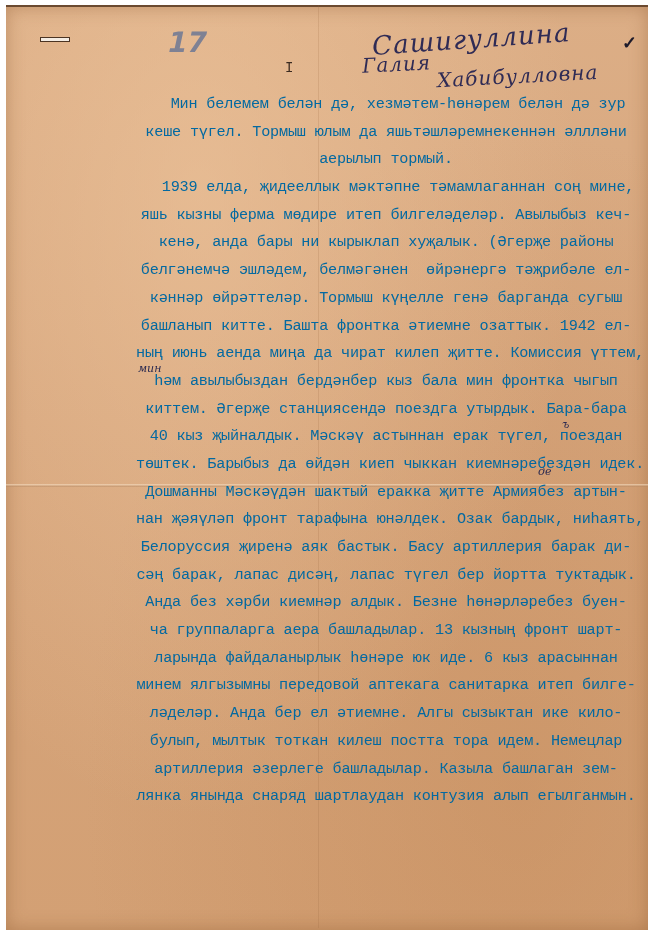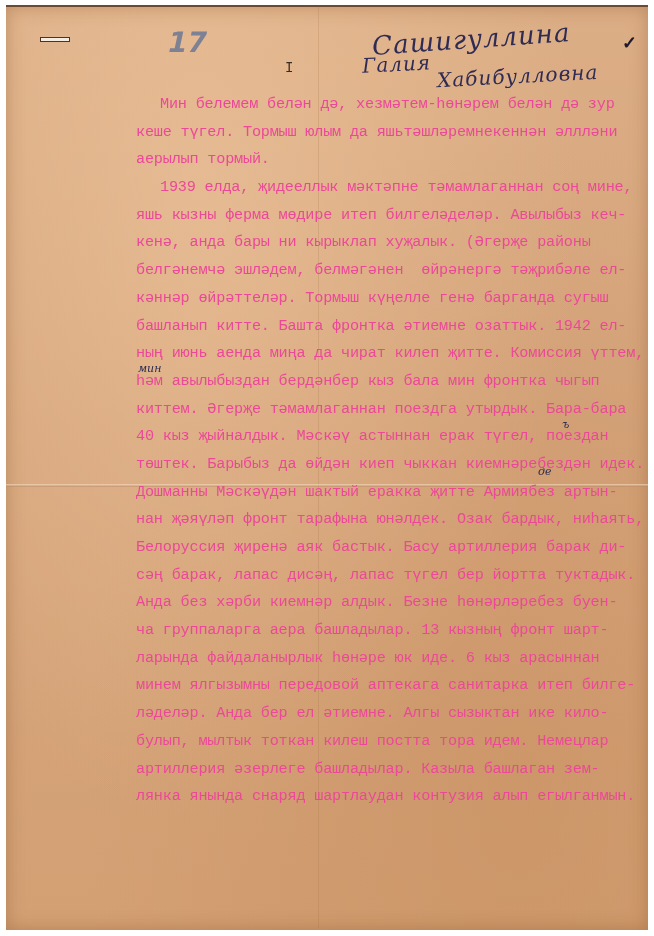--- a/index.html
+++ b/index.html
@@ -36,22 +36,22 @@
   .hw {
     position: absolute; font-family: "DejaVu Serif", serif; font-style: italic;
     color: #2f2b55; letter-spacing: 1px;
   }
   .hw-surname { left: 372px; top: 24px; font-size: 26px; transform: rotate(-4deg); }
   .hw-name { left: 362px; top: 52px; font-size: 20px; transform: rotate(-3deg); }
   .hw-patronymic { left: 437px; top: 64px; font-size: 20px; transform: rotate(-3deg); }
   .check { position: absolute; left: 622px; top: 32px; font-size: 18px; color: #1d1a2a; font-weight: bold; }
   .typed {
     position: absolute; left: 136px; top: 91px; width: 500px;
-    font-family: "Liberation Mono", monospace; font-size: 15.2px; color: #ec4899;
-    line-height: 27.7px; letter-spacing: -0.2px;
+    font-family: "Liberation Mono", monospace; font-size: 15.2px; color: #0369a1;
+    line-height: 27.7px; letter-spacing: -0.2px; text-align: center;
   }
   .line { white-space: pre; height: 27.7px; }
   .indent { padding-left: 24px; }
   .note {
     position: absolute; font-family: "DejaVu Serif", serif; font-style: italic;
     color: #2b2a50; font-size: 11px;
   }
 </style>
 </head>
 <body>
@@ -78,21 +78,21 @@
   <div class="line">кеше түгел. Тормыш юлым да яшьтәшләремнекеннән әллләни</div>
   <div class="line">аерылып тормый.</div>
   <div class="line indent">1939 елда, җидееллык мәктәпне тәмамлаганнан соң мине,</div>
   <div class="line">яшь кызны ферма мөдире итеп билгеләделәр. Авылыбыз кеч-</div>
   <div class="line">кенә, анда бары ни кырыклап хуҗалык. (Әгерҗе районы</div>
   <div class="line">белгәнемчә эшләдем, белмәгәнен  өйрәнергә тәҗрибәле ел-</div>
   <div class="line">кәннәр өйрәттеләр. Тормыш күңелле генә барганда сугыш</div>
   <div class="line">башланып китте. Башта фронтка әтиемне озаттык. 1942 ел-</div>
   <div class="line">ның июнь аенда миңа да чират килеп җитте. Комиссия үттем,</div>
   <div class="line">һәм авылыбыздан бердәнбер кыз бала мин фронтка чыгып</div>
-  <div class="line">киттем. Әгерҗе тәмамлаганнан поездга утырдык. Бара-бара</div>
+  <div class="line">киттем. Әгерҗе станциясендә поездга утырдык. Бара-бара</div>
   <div class="line">40 кыз җыйналдык. Мәскәү астыннан ерак түгел, поездан</div>
   <div class="line">төштек. Барыбыз да өйдән киеп чыккан киемнәребездән идек.</div>
   <div class="line">Дошманны Мәскәүдән шактый еракка җитте Армиябез артын-</div>
   <div class="line">нан җәяүләп фронт тарафына юнәлдек. Озак бардык, ниһаять,</div>
   <div class="line">Белоруссия җиренә аяк бастык. Басу артиллерия барак ди-</div>
   <div class="line">сәң барак, лапас дисәң, лапас түгел бер йортта туктадык.</div>
   <div class="line">Анда без хәрби киемнәр алдык. Безне һөнәрләребез буен-</div>
   <div class="line">ча группаларга аера башладылар. 13 кызның фронт шарт-</div>
   <div class="line">ларында файдаланырлык һөнәре юк иде. 6 кыз арасыннан</div>
   <div class="line">минем ялгызымны передовой аптекага санитарка итеп билге-</div>

